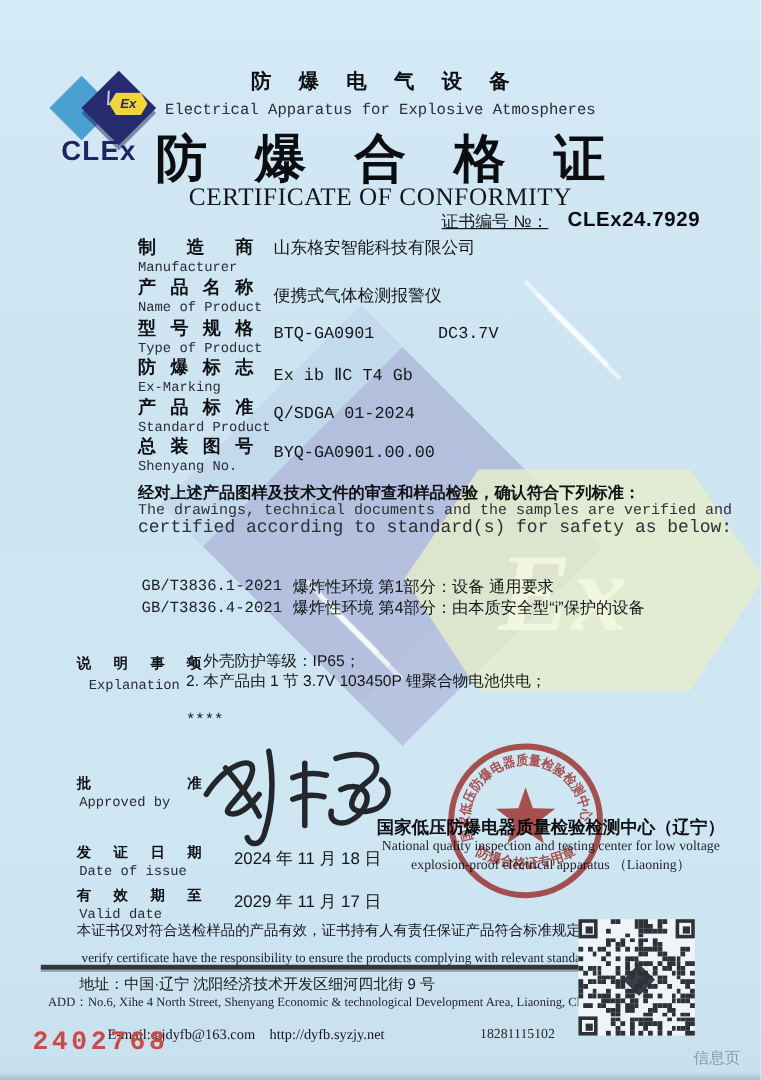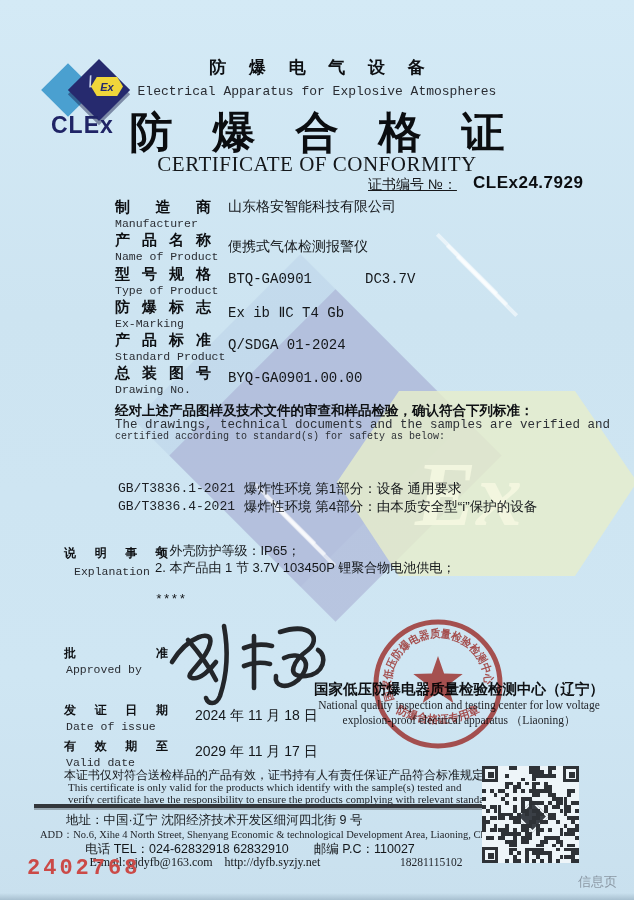--- a/index.html
+++ b/index.html
@@ -80,26 +80,26 @@
 
   <div class="lbl-cn jlabel z1" style="top:299px">防爆标志</div>
   <div class="lbl-en z1" style="top:317px">Ex-Marking</div>
   <div class="val mono z1" style="top:304px">Ex ib ⅡC T4 Gb</div>
 
   <div class="lbl-cn jlabel z1" style="top:332px">产品标准</div>
   <div class="lbl-en z1" style="top:350px">Standard Product</div>
   <div class="val mono z1" style="top:337px">Q/SDGA 01-2024</div>
 
   <div class="lbl-cn jlabel z1" style="top:365px">总装图号</div>
-  <div class="lbl-en z1" style="top:383px">Drawing No.</div>
+  <div class="lbl-en z1" style="top:383px">Shenyang No.</div>
   <div class="val mono z1" style="top:370px">BYQ-GA0901.00.00</div>
 
   <div class="abs z1" style="left:115px;top:402px;font-size:13.5px;font-weight:bold;color:#0e1013;">经对上述产品图样及技术文件的审查和样品检验，确认符合下列标准：</div>
   <div class="abs mono z1" style="left:115px;top:418px;font-size:12.5px;color:#2d3036;">The drawings, technical documents and the samples are verified and</div>
-  <div class="abs mono z1" style="left:115px;top:431px;font-size:10px;color:#2d3036;">certified according to standard(s) for safety as below:</div>
+  <div class="abs mono z1" style="left:115px;top:431px;font-size:15px;color:#2d3036;">certified according to standard(s) for safety as below:</div>
 
   <div class="abs mono z1" style="left:118px;top:481px;font-size:13px;color:#1c1f24;">GB/T3836.1-2021</div>
   <div class="abs z1" style="left:244px;top:480px;font-size:13.5px;color:#14171a;">爆炸性环境 第1部分：设备 通用要求</div>
   <div class="abs mono z1" style="left:118px;top:499px;font-size:13px;color:#1c1f24;">GB/T3836.4-2021</div>
   <div class="abs z1" style="left:244px;top:498px;font-size:13.5px;color:#14171a;">爆炸性环境 第4部分：由本质安全型“i”保护的设备</div>
 
   <div class="lbl2-cn jlabel z1" style="top:545px">说明事项</div>
   <div class="lbl2-en z1" style="left:74px;top:565px">Explanation</div>
   <div class="abs z1" style="left:155px;top:542px;font-size:13px;color:#14171a;">4. 外壳防护等级：IP65；</div>
   <div class="abs z1" style="left:155px;top:559px;font-size:13px;color:#14171a;">2. 本产品由 1 节 3.7V 103450P 锂聚合物电池供电；</div>
@@ -140,28 +140,26 @@
   </svg>
 
   <div class="lbl2-cn jlabel z1" style="top:702px">发证日期</div>
   <div class="lbl2-en z1" style="top:720px">Date of issue</div>
   <div class="abs z1" style="left:195px;top:707px;font-size:14px;color:#14171a;white-space:nowrap;">2024 年 11 月 18 日</div>
   <div class="lbl2-cn jlabel z1" style="top:738px">有效期至</div>
   <div class="lbl2-en z1" style="top:756px">Valid date</div>
   <div class="abs z1" style="left:195px;top:743px;font-size:14px;color:#14171a;white-space:nowrap;">2029 年 11 月 17 日</div>
 
   <div class="abs z1" style="left:64px;top:767px;font-size:12px;color:#16181c;">本证书仅对符合送检样品的产品有效，证书持有人有责任保证产品符合标准规定。</div>
-  <div class="abs serif z1" style="left:68px;top:781px;font-size:11px;color:#23262b;">This certificate is only valid for the products which identify with the sample(s) tested and</div>
   <div class="abs serif z1" style="left:68px;top:793px;font-size:11px;color:#23262b;">verify certificate have the responsibility to ensure the products complying with relevant standard(s).</div>
 
   <div class="abs z1" style="left:34px;top:804px;width:456px;height:3.5px;background:#33373c;box-shadow:0 2px 0 rgba(51,55,60,.35);"></div>
 
   <div class="abs z1" style="left:66px;top:812px;font-size:12.5px;color:#14171a;">地址：中国·辽宁 沈阳经济技术开发区细河四北街 9 号</div>
   <div class="abs serif z1" style="left:40px;top:828px;font-size:10.5px;color:#23262b;white-space:nowrap;">ADD：No.6, Xihe 4 North Street, Shenyang Economic &amp; technological Development Area, Liaoning, China</div>
-  <div class="abs pre z1" style="left:40px;top:841px;width:420px;text-align:center;font-size:12.5px;color:#14171a;">电话 TEL：024-62832918 62832910　　邮编 P.C：110027</div>
   <div class="abs pre serif z1" style="left:40px;top:855px;width:330px;text-align:center;font-size:12px;color:#14171a;">E-mail: gjdyfb@163.com    http://dyfb.syzjy.net</div>
   <div class="abs serif z1" style="left:400px;top:856px;font-size:11.5px;color:#23262b;">18281115102</div>
 
   <div class="qr">
     <span class="finder" style="left:0;top:0">
         <b></b>
       </span>
     <span class="finder" style="right:0;top:0">
         <b></b>
       </span>

